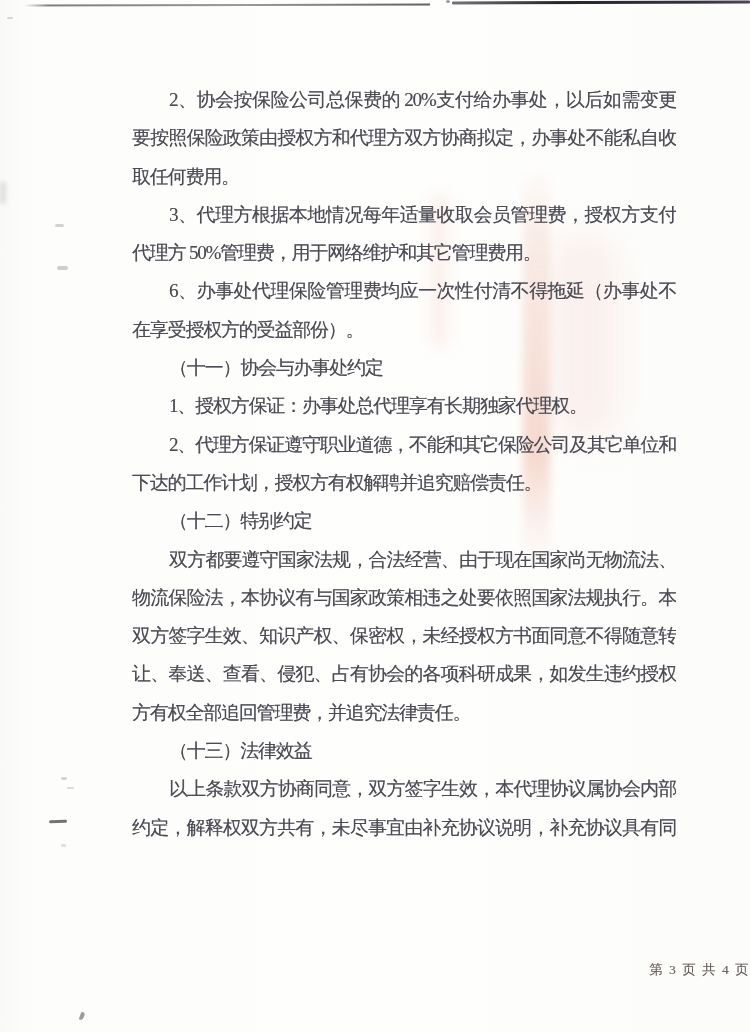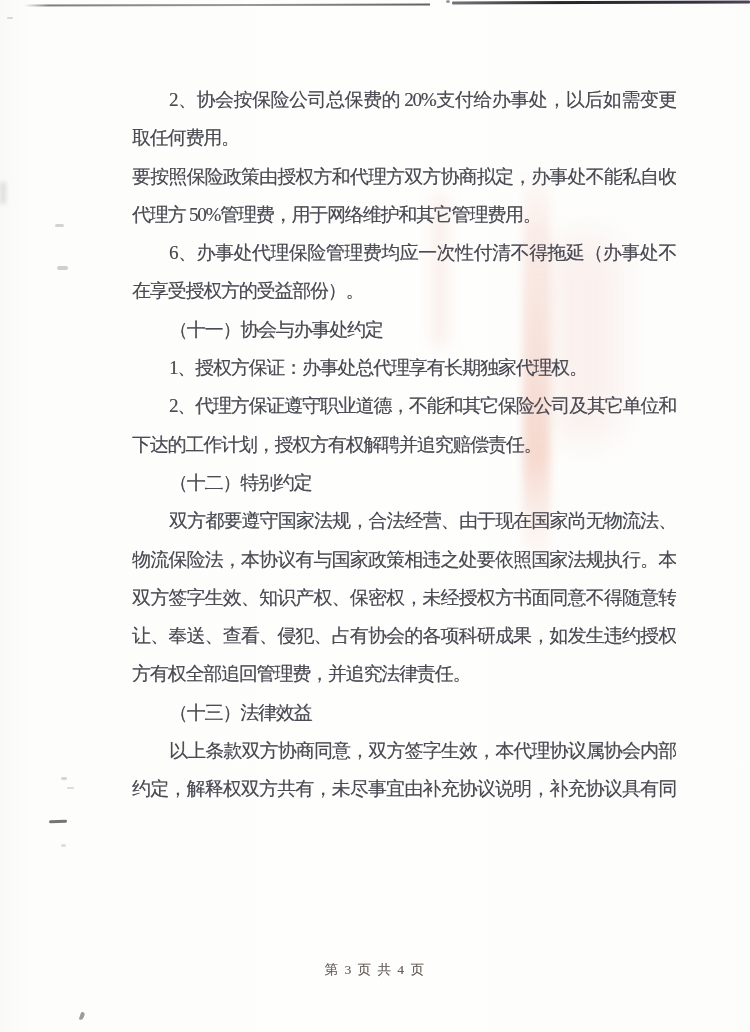--- a/index.html
+++ b/index.html
@@ -80,21 +80,21 @@
     line-height: 38.3px;
     overflow: hidden;
     text-align: left;
     white-space: normal;
   }
   .line.indent { text-indent: 37px; }
   .line.justify { text-align: justify; text-align-last: justify; }
 
   .footer {
     position: absolute; left: 0; right: 0; top: 961px;
-    text-align: center;
+    text-align: right;
     font-size: 13.5px;
     letter-spacing: 1.5px;
     color: #6a5f5a;
     text-shadow: 0.2px 0.2px 0.5px rgba(106,95,90,0.45);
   }
 </style>
 </head>
 <body>
 
 <div class="page">
@@ -113,22 +113,23 @@
   <div class="speck sp4"></div>
   <div class="speck sp5"></div>
   <div class="speck sp6"></div>
   <div class="speck sp7"></div>
   <div class="speck sp8"></div>
   <div class="comma-mark"></div>
 
   <div class="text-block">
 
   <div class="line indent justify">2、协会按保险公司总保费的 20%支付给办事处，以后如需变更</div>
+      <div class="line justify">要按照保险政策由授权方和代理方双方协商拟定，办事处不能私自收</div>
       <div class="line">取任何费用。</div>
-      <div class="line justify">要按照保险政策由授权方和代理方双方协商拟定，办事处不能私自收</div>
+      <div class="line indent justify">3、代理方根据本地情况每年适量收取会员管理费，授权方支付</div>
       <div class="line">代理方 50%管理费，用于网络维护和其它管理费用。</div>
       <div class="line indent justify">6、办事处代理保险管理费均应一次性付清不得拖延（办事处不</div>
       <div class="line">在享受授权方的受益部份）。</div>
       <div class="line indent">（十一）协会与办事处约定</div>
       <div class="line indent">1、授权方保证：办事处总代理享有长期独家代理权。</div>
       <div class="line indent justify">2、代理方保证遵守职业道德，不能和其它保险公司及其它单位和</div>
       <div class="line">下达的工作计划，授权方有权解聘并追究赔偿责任。</div>
       <div class="line indent">（十二）特别约定</div>
       <div class="line indent justify">双方都要遵守国家法规，合法经营、由于现在国家尚无物流法、</div>
       <div class="line justify">物流保险法，本协议有与国家政策相违之处要依照国家法规执行。本</div>

